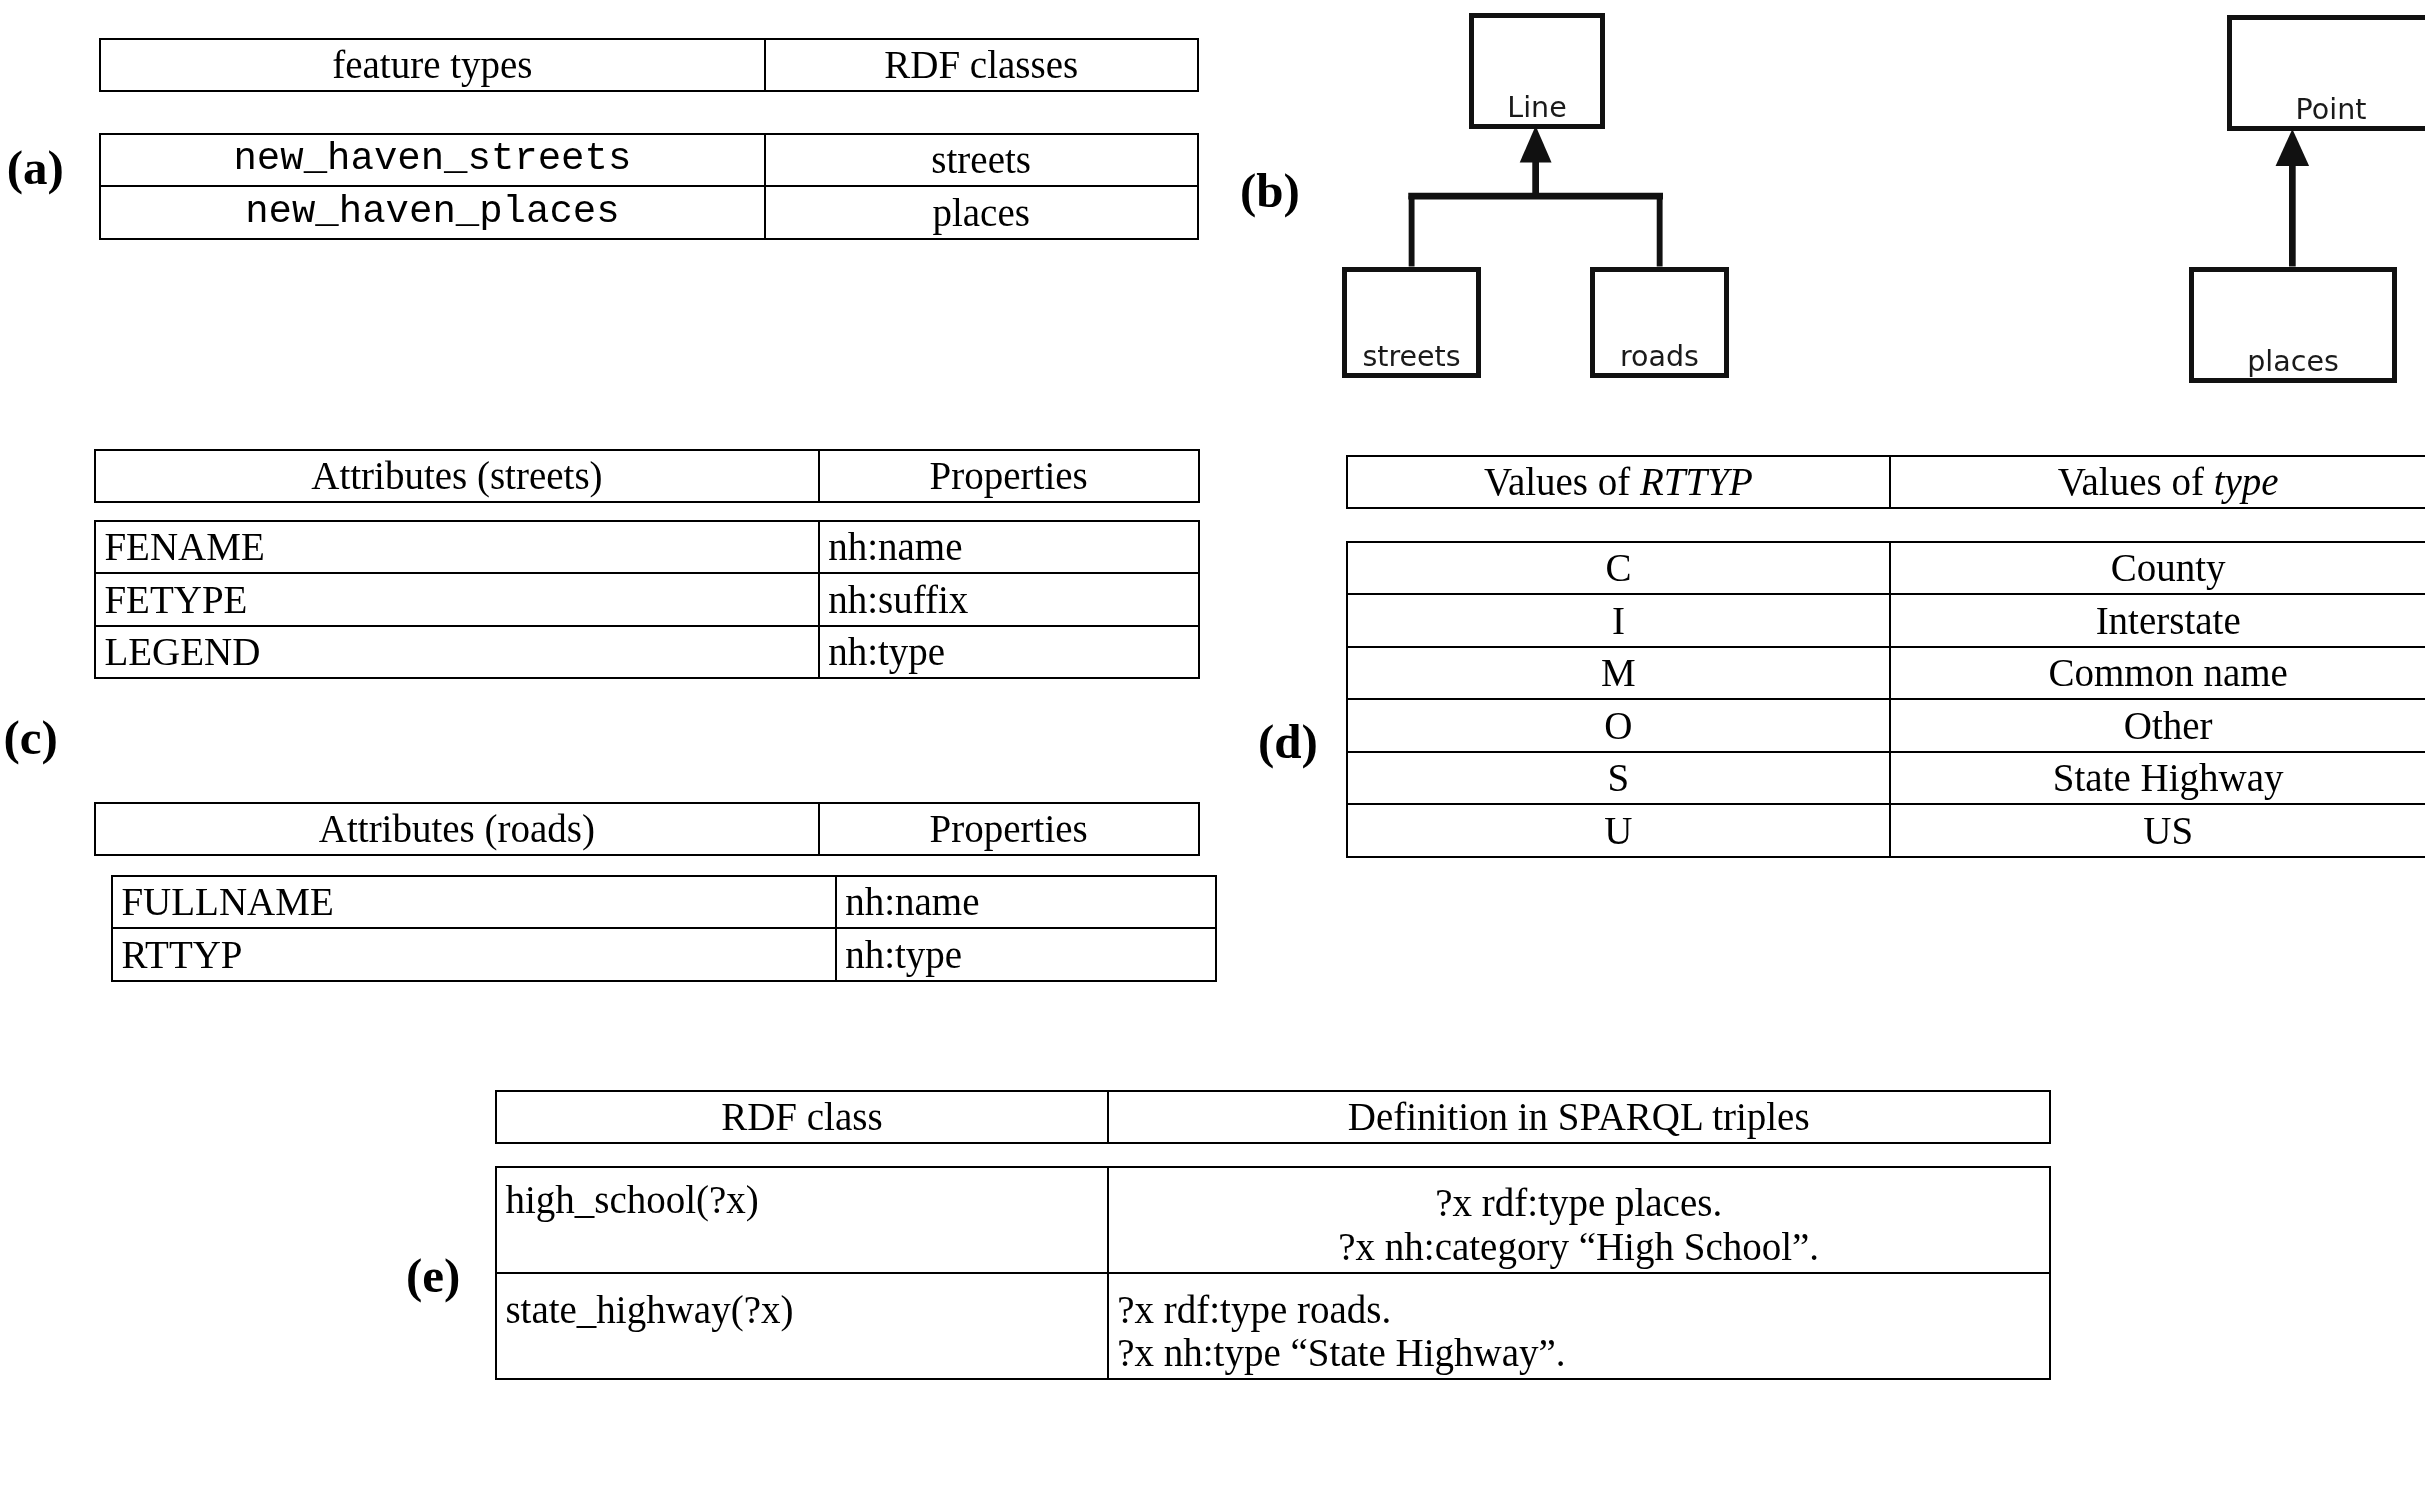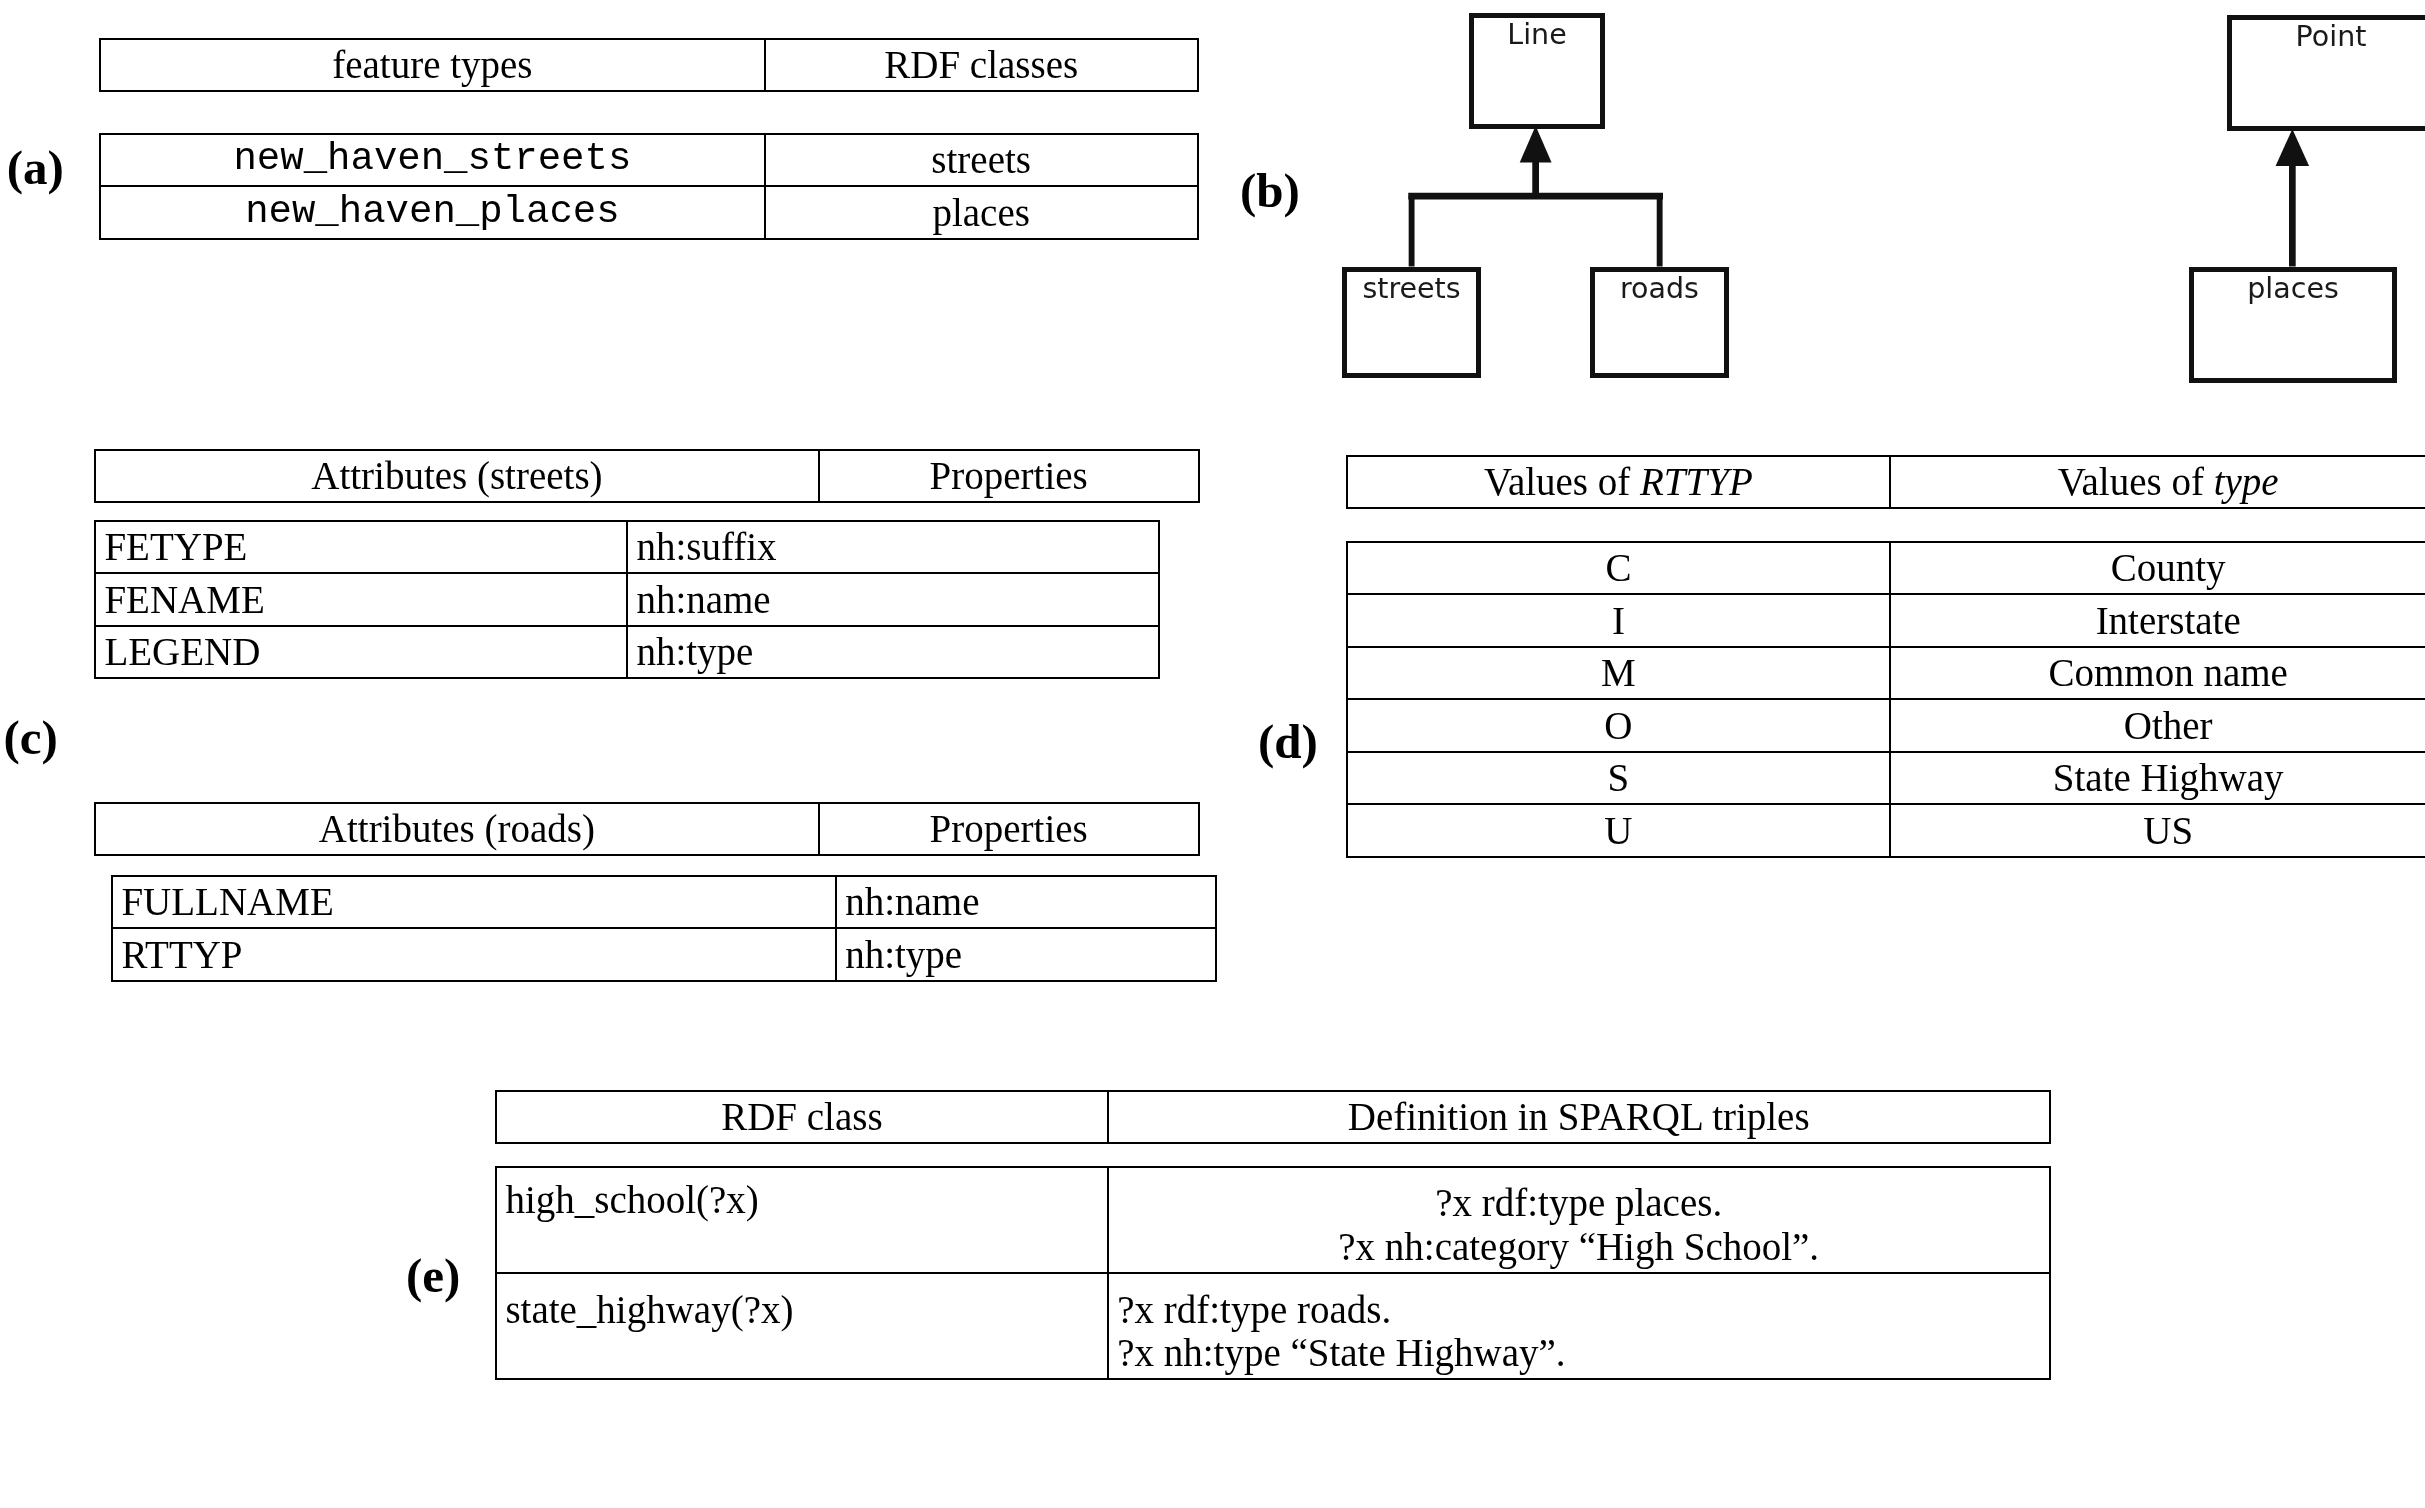--- a/index.html
+++ b/index.html
@@ -76,21 +76,21 @@
     top: 0;
     width: 2426px;
     height: 419px;
     pointer-events: none;
   }
   .uml-box {
     position: absolute;
     border: 5px solid #111;
     background: #fff;
     display: flex;
-    align-items: flex-start;
+    align-items: flex-end;
     justify-content: center;
     font-family: "DejaVu Sans", sans-serif;
     font-size: 28.5px;
     color: #1a1a1a;
     box-sizing: border-box;
   }
   .twolines { line-height: 1.5; white-space: normal; }
 </style>
 </head>
 <body>
@@ -160,26 +160,26 @@
       <tr>
     <td style="width:705px;">Attributes (streets)</td>
     <td style="width:361px;">Properties</td>
   </tr>
 </tbody>
   </table>
 
 <table class="tbl" style="left:94px; top:520px; width:1066px;">
   <tbody>
       <tr>
+    <td class="left" style="width:705px;">FENAME</td>
+    <td class="left" style="width:361px;">nh:name</td>
+  </tr>
+  <tr>
     <td class="left">FETYPE</td>
     <td class="left">nh:suffix</td>
-  </tr>
-  <tr>
-    <td class="left" style="width:705px;">FENAME</td>
-    <td class="left" style="width:361px;">nh:name</td>
   </tr>
   <tr>
     <td class="left">LEGEND</td>
     <td class="left">nh:type</td>
   </tr>
 </tbody>
   </table>
 
 <table class="hdrbox" style="left:94px; top:802px; width:1066px;">
   <tbody>

